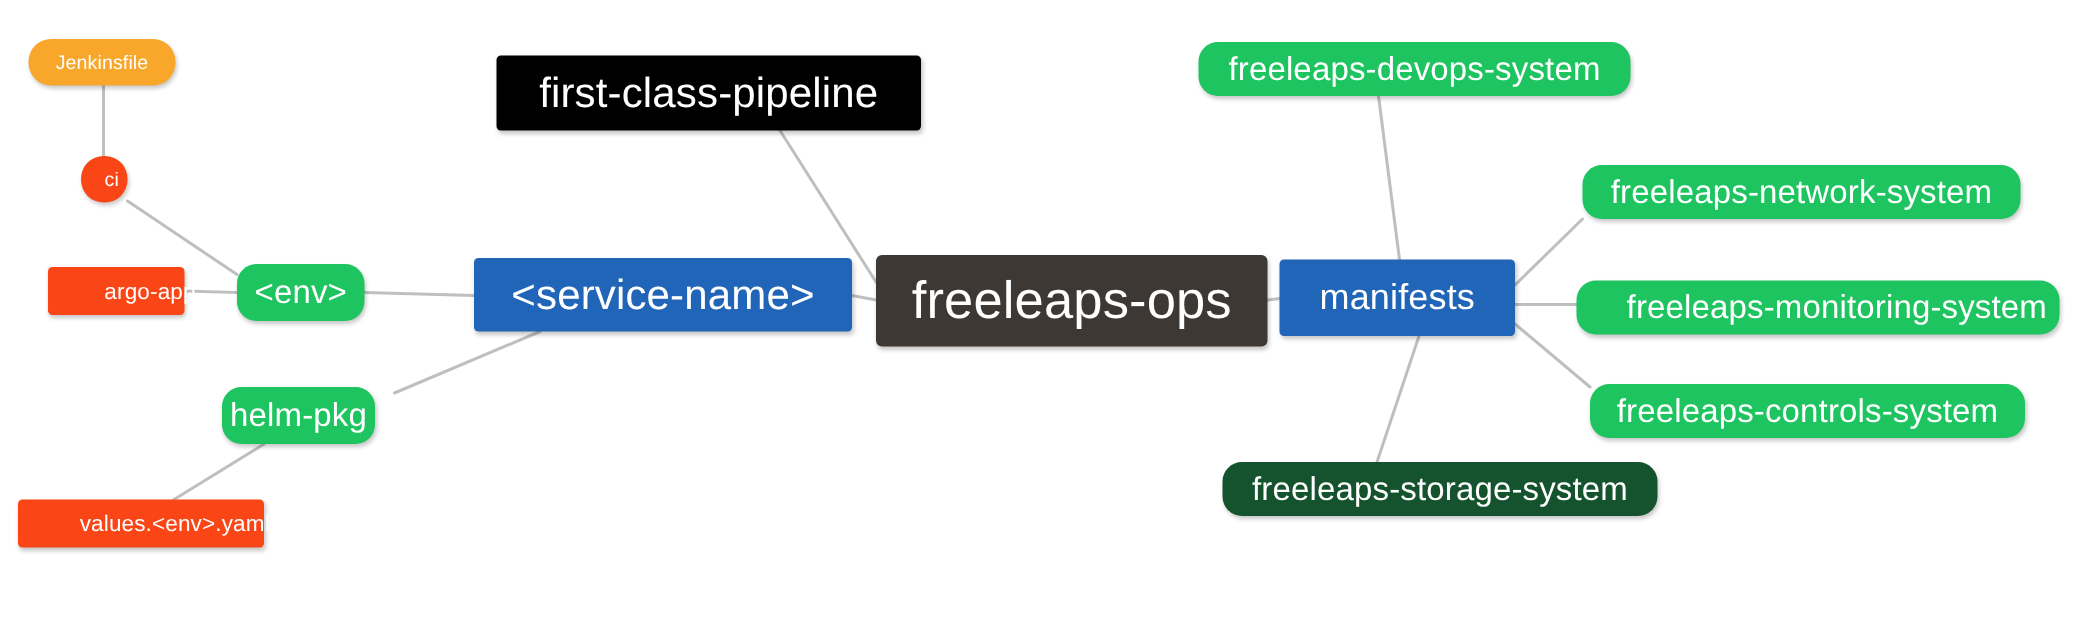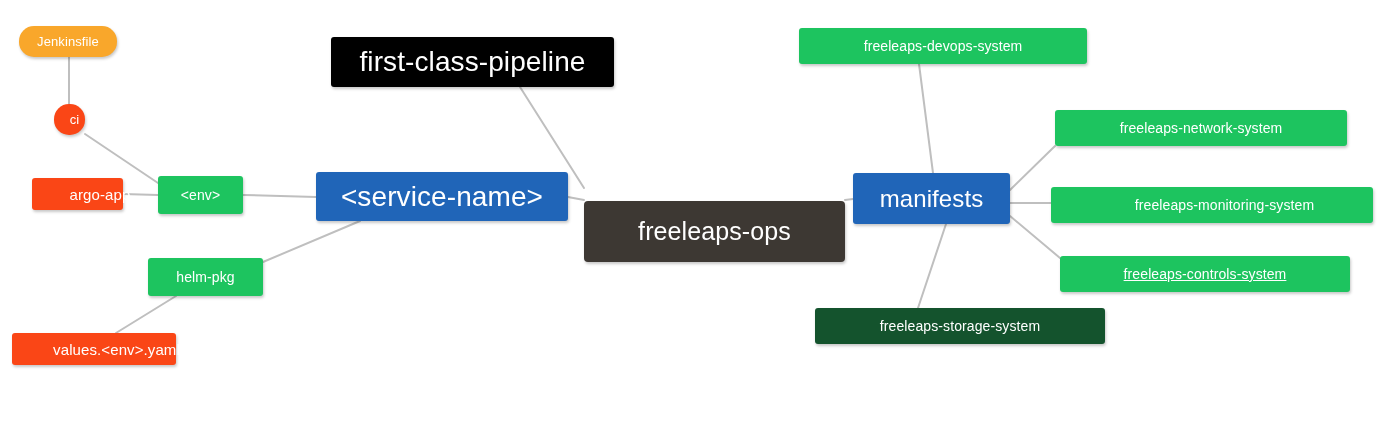--- a/index.html
+++ b/index.html
@@ -30,24 +30,24 @@
     justify-content:center;
     color:#ffffff;
     border-radius:3px;
     white-space:nowrap;
     line-height:1;
     box-shadow:1px 2px 3px rgba(0,0,0,0.22);
     letter-spacing:0.1px;
     user-select:none;
   }
   .node.root{ border-radius:4px; }
-  .sz-root{ font-size:25px;margin-top:31px; }
+  .sz-root{ font-size:35px; }
   .sz-l1{   font-size:28px; }
   .sz-l2{   font-size:24px;align-items:center; }
-  .sz-l3{   font-size:14px; }
+  .sz-l3{   font-size:22px;border-radius:13px; }
   .sz-l4{   font-size:15px;padding-left:45px; }
   .sz-l5{   font-size:13px;border-radius:15px; }
 </style>
 </head>
 <body>
 
 <div id="canvas">
   <svg id="edges" viewBox="0 0 1390 421" width="1390" height="421" xmlns="http://www.w3.org/2000/svg">
       <line x1="584" y1="188" x2="520" y2="87" stroke="#bfbfbf" stroke-width="2" stroke-linecap="round"></line>
       <line x1="584" y1="200" x2="568" y2="197" stroke="#bfbfbf" stroke-width="2" stroke-linecap="round"></line>
@@ -73,21 +73,21 @@
       </div>
       <div class="node sz-l1" style="left: 316px; top: 172px; width: 252px; height: 49px; background: rgb(32, 101, 184);">
         <span>&lt;service-name&gt;</span>
       </div>
       <div class="node sz-l2" style="left: 853px; top: 173px; width: 157px; height: 51px; background: rgb(32, 101, 184);">
         <span>manifests</span>
       </div>
       <div class="node sz-l3" style="left: 158px; top: 176px; width: 85px; height: 38px; background: rgb(29, 196, 95);">
         <span>&lt;env&gt;</span>
       </div>
-      <div class="node sz-l3" style="left: 148px; top: 258px; width: 115px; height: 38px; background: rgb(29, 196, 95);">
+      <div class="node sz-l3" style="left: 148px; top: 258px; width: 102px; height: 38px; background: rgb(29, 196, 95);">
         <span>helm-pkg</span>
       </div>
       <div class="node sz-l5" style="left: 19px; top: 26px; width: 98px; height: 31px; background: rgb(249, 167, 43);">
         <span>Jenkinsfile</span>
       </div>
       <div class="node sz-l5" style="left: 54px; top: 104px; width: 31px; height: 31px; background: rgb(250, 70, 22); padding-left: 10px;">
         <span>ci</span>
       </div>
       <div class="node sz-l4" style="left: 32px; top: 178px; width: 91px; height: 32px; background: rgb(250, 70, 22);">
         <span>argo-app</span>
@@ -97,20 +97,20 @@
       </div>
       <div class="node sz-l3" style="left: 799px; top: 28px; width: 288px; height: 36px; background: rgb(29, 196, 95);">
         <span>freeleaps-devops-system</span>
       </div>
       <div class="node sz-l3" style="left: 1055px; top: 110px; width: 292px; height: 36px; background: rgb(29, 196, 95);">
         <span>freeleaps-network-system</span>
       </div>
       <div class="node sz-l3" style="left: 1051px; top: 187px; width: 322px; height: 36px; background: rgb(29, 196, 95); padding-left: 25px;">
         <span>freeleaps-monitoring-system</span>
       </div>
-      <div class="node sz-l3" style="left: 1060px; top: 256px; width: 290px; height: 36px; background: rgb(29, 196, 95); text-decoration: underline;">
+      <div class="node sz-l3" style="left: 1060px; top: 256px; width: 290px; height: 36px; background: rgb(29, 196, 95);">
         <span>freeleaps-controls-system</span>
       </div>
       <div class="node sz-l3" style="left: 815px; top: 308px; width: 290px; height: 36px; background: #14532d;">
         <span>freeleaps-storage-system</span>
       </div>
     </div>
 </div>
 
 </body></html>

